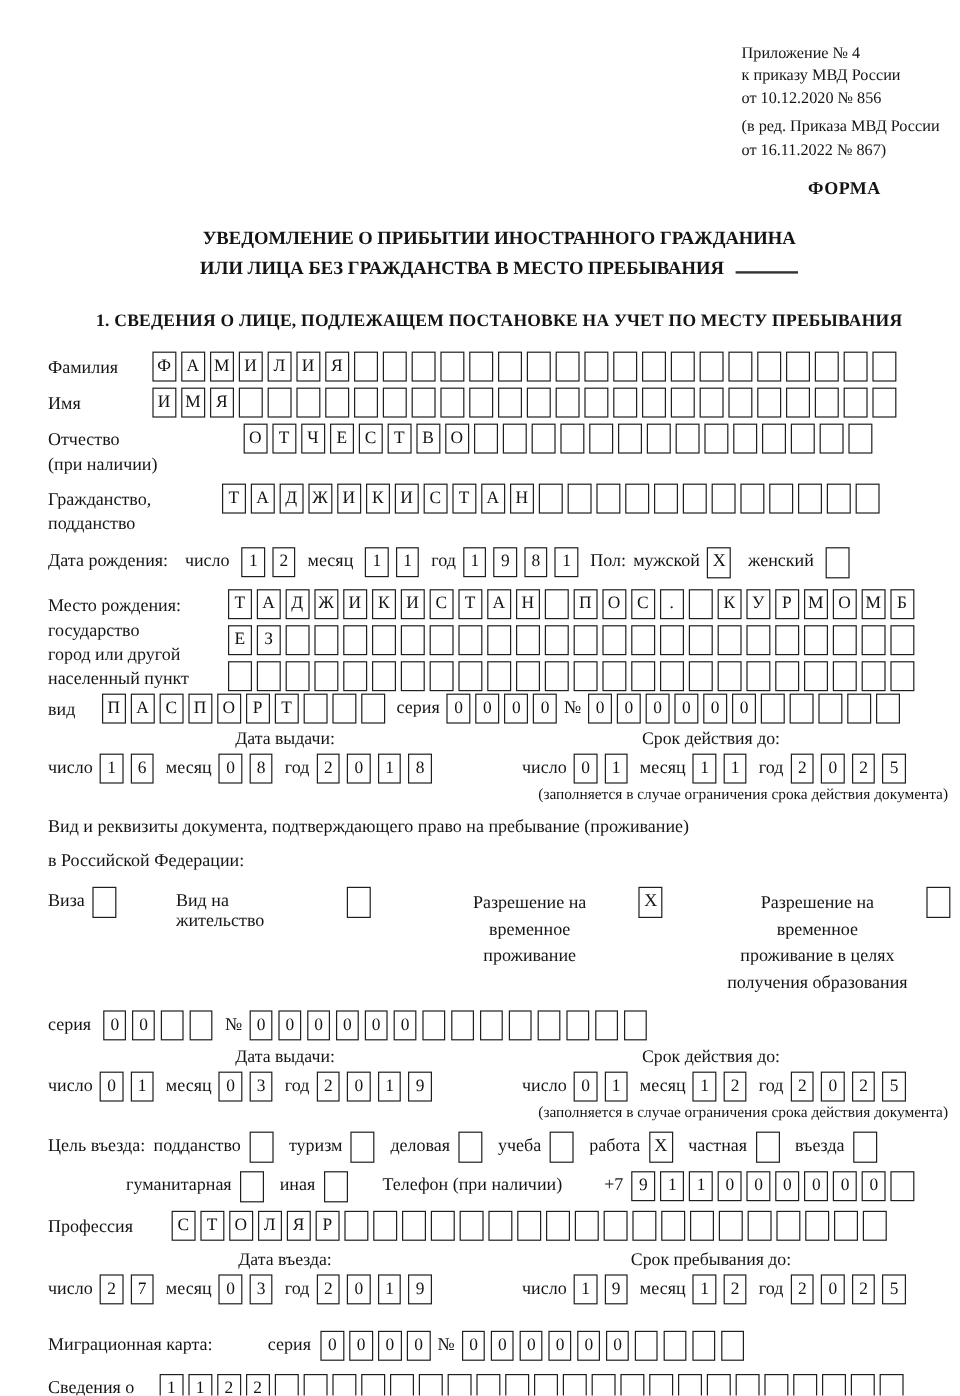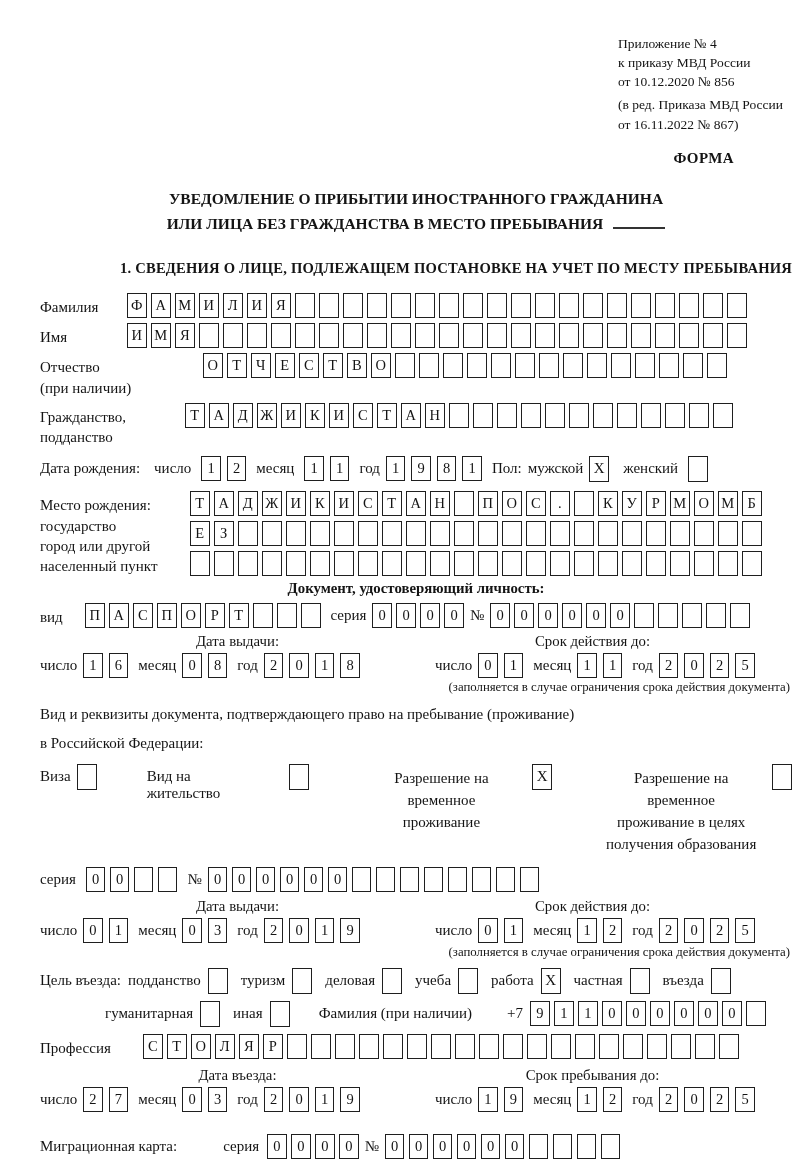--- a/index.html
+++ b/index.html
@@ -11,21 +11,21 @@
   }
   .page { position: relative; width: 800px; height: 931px; padding: 34px 8px 0 40px; }
 
   .appendix { margin-left: 578px; width: 215px; font-size: 13.5px; line-height: 1.42; }
   .appendix .gap { height: 4px; }
   .forma { text-align: right; margin: 16px 58px 0 0; font-weight: 700; font-size: 15px; letter-spacing: .4px; }
 
   .title { text-align: center; font-weight: 700; font-size: 15.5px; line-height: 1.6; margin-top: 20px; }
   .blank-underline { display: inline-block; width: 52px; border-bottom: 2px solid #333; height: 14px; margin-left: 10px; }
 
-  .sec-heading { text-align: right; font-weight: 700; font-size: 14.6px; margin: 24px 0 16px 0; letter-spacing: .2px; }
+  .sec-heading { text-align: center; font-weight: 700; font-size: 14.6px; margin: 24px 0 16px 0; letter-spacing: .2px; }
 
   .frow { display: flex; align-items: flex-start; margin-bottom: 5px; }
   .flabel { flex: none; padding-top: 4px; line-height: 1.35; }
   .w87  { width: 87px; }
   .w163 { width: 163px; }
   .w145 { width: 145px; }
   .w150 { width: 150px; }
   .w73  { width: 45px; }
   .w103 { width: 103px; }
   .w93  { width: 93px; }
@@ -327,21 +327,20 @@
           <span class="cell"></span>
           <span class="cell"></span>
           <span class="cell"></span>
           <span class="cell"></span>
           <span class="cell"></span>
           <span class="cell"></span>
         </div>
     </div>
   </div>
 
-  <div class="center-head">Документ, удостоверяющий личность:</div>
 
   <div class="frow">
     <div class="flabel w73">вид</div>
     <div class="cells">
         <span class="cell">П</span>
         <span class="cell">А</span>
         <span class="cell">С</span>
         <span class="cell">П</span>
         <span class="cell">О</span>
         <span class="cell">Р</span>
@@ -541,21 +540,21 @@
     <div class="cbox"></div>
     <div class="ilabel">въезда</div>
     <div class="cbox"></div>
   </div>
 
   <div class="purpose-row" style="margin-left:65px;">
     <div class="ilabel">гуманитарная</div>
     <div class="cbox"></div>
     <div class="ilabel">иная</div>
     <div class="cbox"></div>
-    <div class="ilabel" style="margin-left:16px;">Фамилия (при наличии)</div>
+    <div class="ilabel" style="margin-left:16px;">Телефон (при наличии)</div>
     <div class="ilabel" style="margin-left:28px; margin-right:7px;">+7</div>
     <div class="cells">
         <span class="cell">9</span>
         <span class="cell">1</span>
         <span class="cell">1</span>
         <span class="cell">0</span>
         <span class="cell">0</span>
         <span class="cell">0</span>
         <span class="cell">0</span>
         <span class="cell">0</span>

